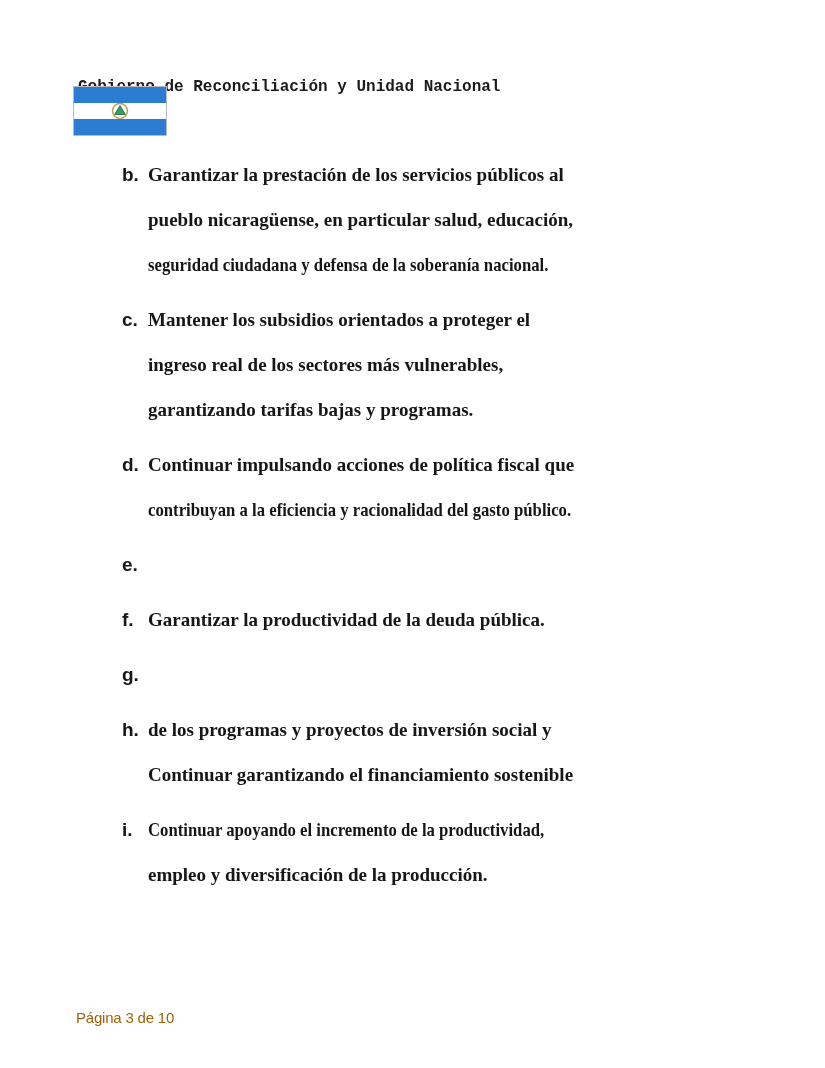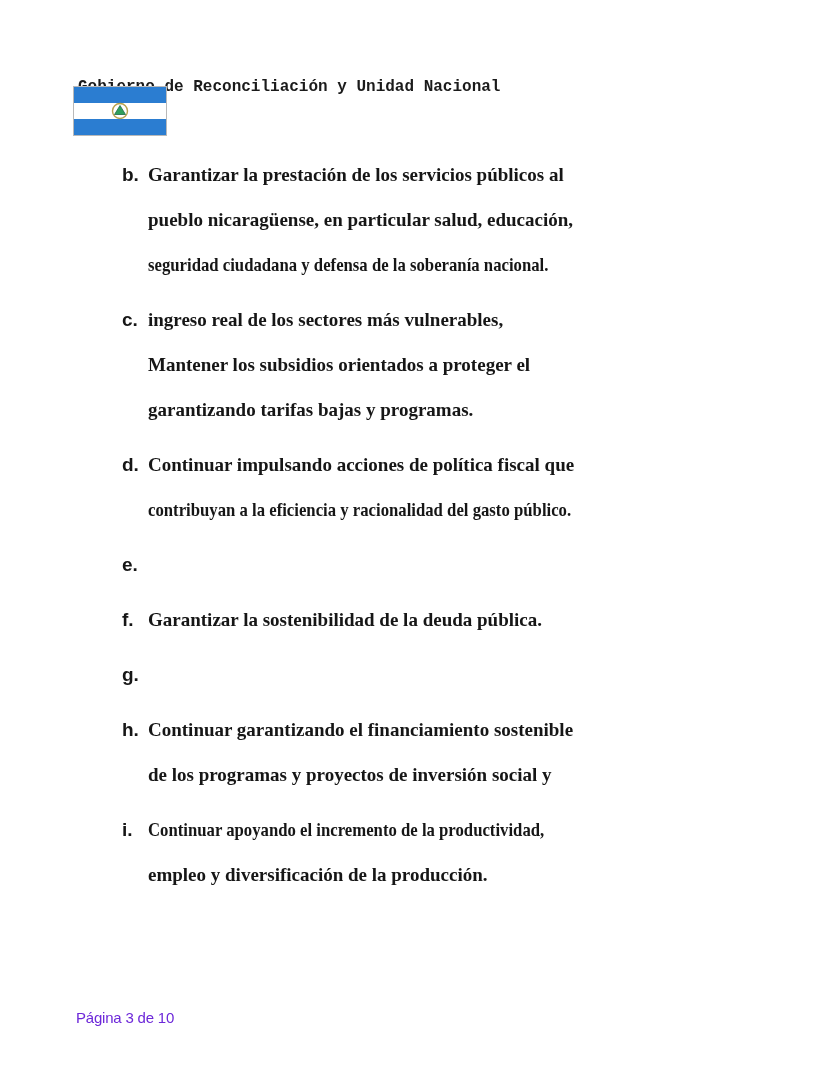--- a/index.html
+++ b/index.html
@@ -32,21 +32,21 @@
     color:#161616;
   }
   .item { display:flex; margin:0 0 10px 0; }
   .marker { flex:0 0 26px; width:26px; line-height:45px; }
   .lines { display:block; min-width:0;font-family:Liberation Serif, serif; }
   .line { display:block; line-height:45px; white-space:nowrap; }
   .condensed { transform:scaleX(0.88); transform-origin:0 50%; }
   .footer {
     position:absolute; left:76px; top:1008px;
     font-size:15px; font-weight:normal; line-height:20px;
-    color:#6d28d9;
+    color:#a16207;
     letter-spacing:-0.2px;
   }
 </style>
 </head>
 <body>
 
 <div class="page">
 
   <div class="letterhead">
     <div>Gobierno de Reconciliación y Unidad Nacional</div>
@@ -69,54 +69,54 @@
       <span class="lines">
         <span class="line">Garantizar la prestación de los servicios públicos al</span>
         <span class="line">pueblo nicaragüense, en particular salud, educación,</span>
         <span class="line condensed">seguridad ciudadana y defensa de la soberanía nacional.</span>
       </span>
     </li>
 
     <li class="item">
       <span class="marker">c.</span>
       <span class="lines">
+        <span class="line">Mantener los subsidios orientados a proteger el</span>
         <span class="line">ingreso real de los sectores más vulnerables,</span>
-        <span class="line">Mantener los subsidios orientados a proteger el</span>
         <span class="line">garantizando tarifas bajas y programas.</span>
       </span>
     </li>
 
     <li class="item">
       <span class="marker">d.</span>
       <span class="lines">
         <span class="line">Continuar impulsando acciones de política fiscal que</span>
         <span class="line condensed">contribuyan a la eficiencia y racionalidad del gasto público.</span>
       </span>
     </li>
 
     <li class="item">
       <span class="marker">e.</span>
     </li>
 
     <li class="item">
       <span class="marker">f.</span>
       <span class="lines">
-        <span class="line">Garantizar la sostenibilidad de la deuda pública.</span>
+        <span class="line">Garantizar la productividad de la deuda pública.</span>
       </span>
     </li>
 
     <li class="item">
       <span class="marker">g.</span>
     </li>
 
     <li class="item">
       <span class="marker">h.</span>
       <span class="lines">
+        <span class="line">de los programas y proyectos de inversión social y</span>
         <span class="line">Continuar garantizando el financiamiento sostenible</span>
-        <span class="line">de los programas y proyectos de inversión social y</span>
       </span>
     </li>
 
     <li class="item">
       <span class="marker">i.</span>
       <span class="lines">
         <span class="line condensed">Continuar apoyando el incremento de la productividad,</span>
         <span class="line">empleo y diversificación de la producción.</span>
       </span>
     </li>

